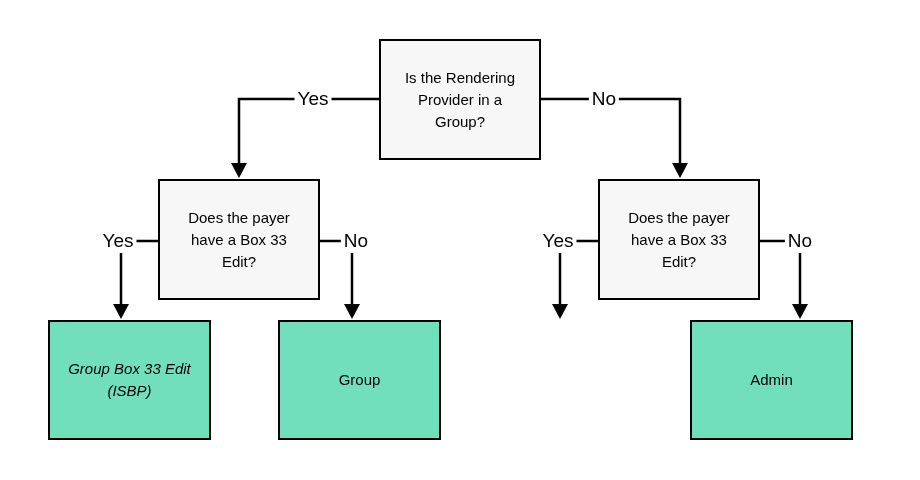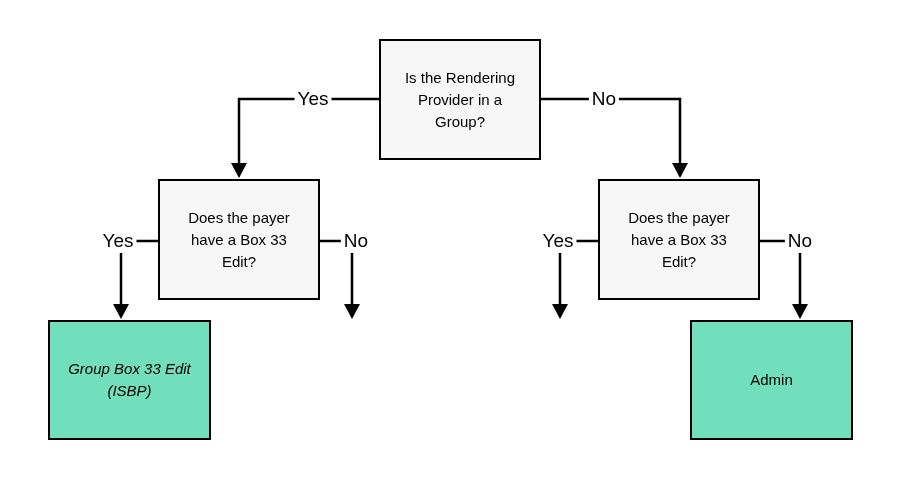--- a/index.html
+++ b/index.html
@@ -85,20 +85,21 @@
 have a Box 33
 Edit?</div>
 
   <div class="node decision n2">Does the payer
 have a Box 33
 Edit?</div>
 
   <div class="node outcome n3">Group Box 33 Edit
 (ISBP)</div>
 
+  <div class="node outcome n4">Group</div>
 
 
   <div class="node outcome n6">Admin</div>
 
   <span class="edge-label l0">Yes</span>
   <span class="edge-label l1">No</span>
   <span class="edge-label l2">Yes</span>
   <span class="edge-label l3">No</span>
   <span class="edge-label l4">Yes</span>
   <span class="edge-label l5">No</span>

